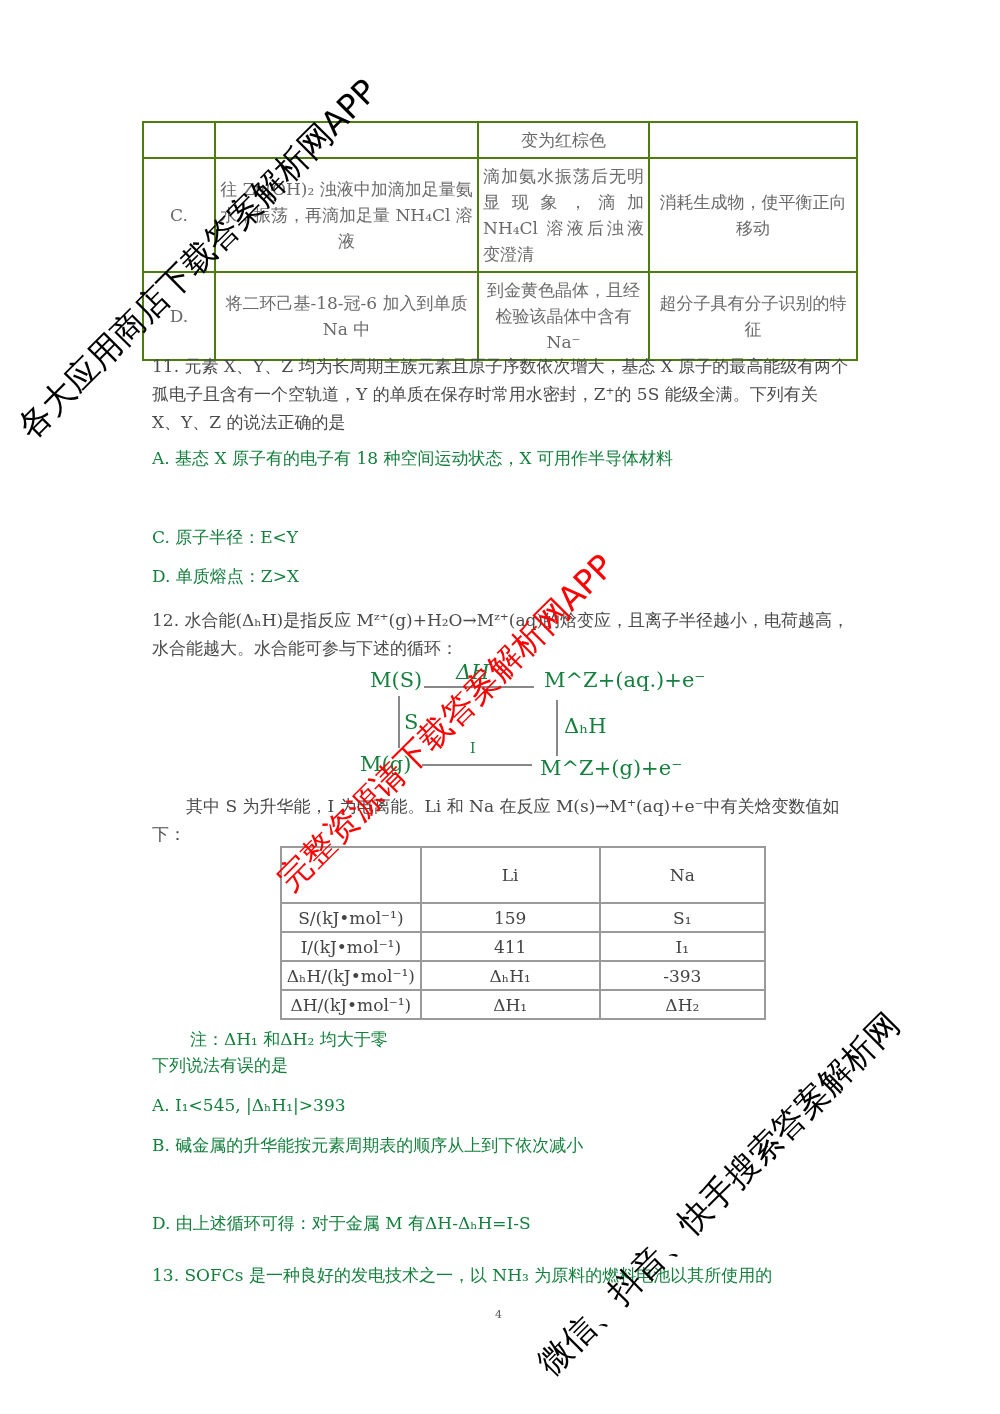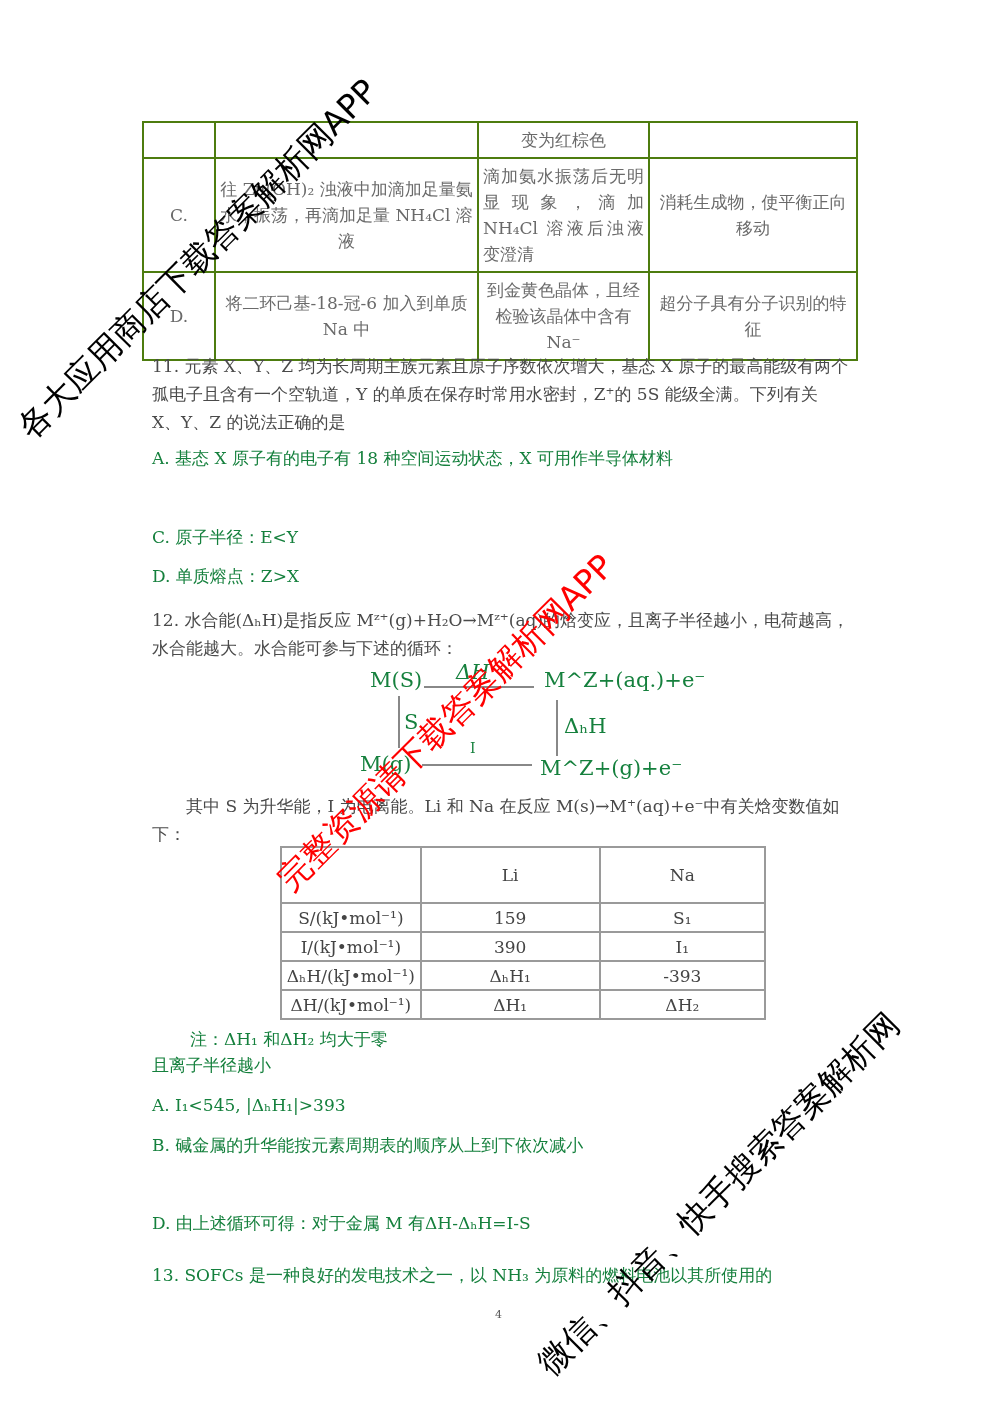--- a/index.html
+++ b/index.html
@@ -79,38 +79,38 @@
       <td style="width:180px">Li</td>
       <td style="width:166px">Na</td>
     </tr>
     <tr>
       <td>S/(kJ•mol⁻¹)</td>
       <td>159</td>
       <td>S₁</td>
     </tr>
     <tr>
       <td>I/(kJ•mol⁻¹)</td>
-      <td>390</td>
+      <td>411</td>
       <td>I₁</td>
     </tr>
     <tr>
       <td>ΔₕH/(kJ•mol⁻¹)</td>
       <td>ΔₕH₁</td>
       <td>-393</td>
     </tr>
     <tr>
       <td>ΔH/(kJ•mol⁻¹)</td>
       <td>ΔH₁</td>
       <td>ΔH₂</td>
     </tr>
   </tbody>
     </table>
 
   <div class="opt" style="top:1028px;left:190px">注：ΔH₁ 和ΔH₂ 均大于零</div>
-  <div class="opt" style="top:1054px">且离子半径越小</div>
+  <div class="opt" style="top:1054px">下列说法有误的是</div>
   <div class="opt" style="top:1095px">A. I₁&lt;545, |ΔₕH₁|&gt;393</div>
   <div class="opt" style="top:1134px">B. 碱金属的升华能按元素周期表的顺序从上到下依次减小</div>
   <div class="opt" style="top:1212px">D. 由上述循环可得：对于金属 M 有ΔH-ΔₕH=I-S</div>
 
   <div class="opt" style="top:1264px">13. SOFCs 是一种良好的发电技术之一，以 NH₃ 为原料的燃料电池以其所使用的</div>
 
   <div class="pgnum">4</div>
 
   <div class="wm" style="left:40px;top:404px;font-size:33px;color:#000;transform:rotate(-45deg)">各大应用商店下载答案解析网APP</div>
   <div class="wm" style="left:300px;top:856px;font-size:33px;color:#ff0000;transform:rotate(-45deg)">完整资源请下载答案解析网APP</div>

